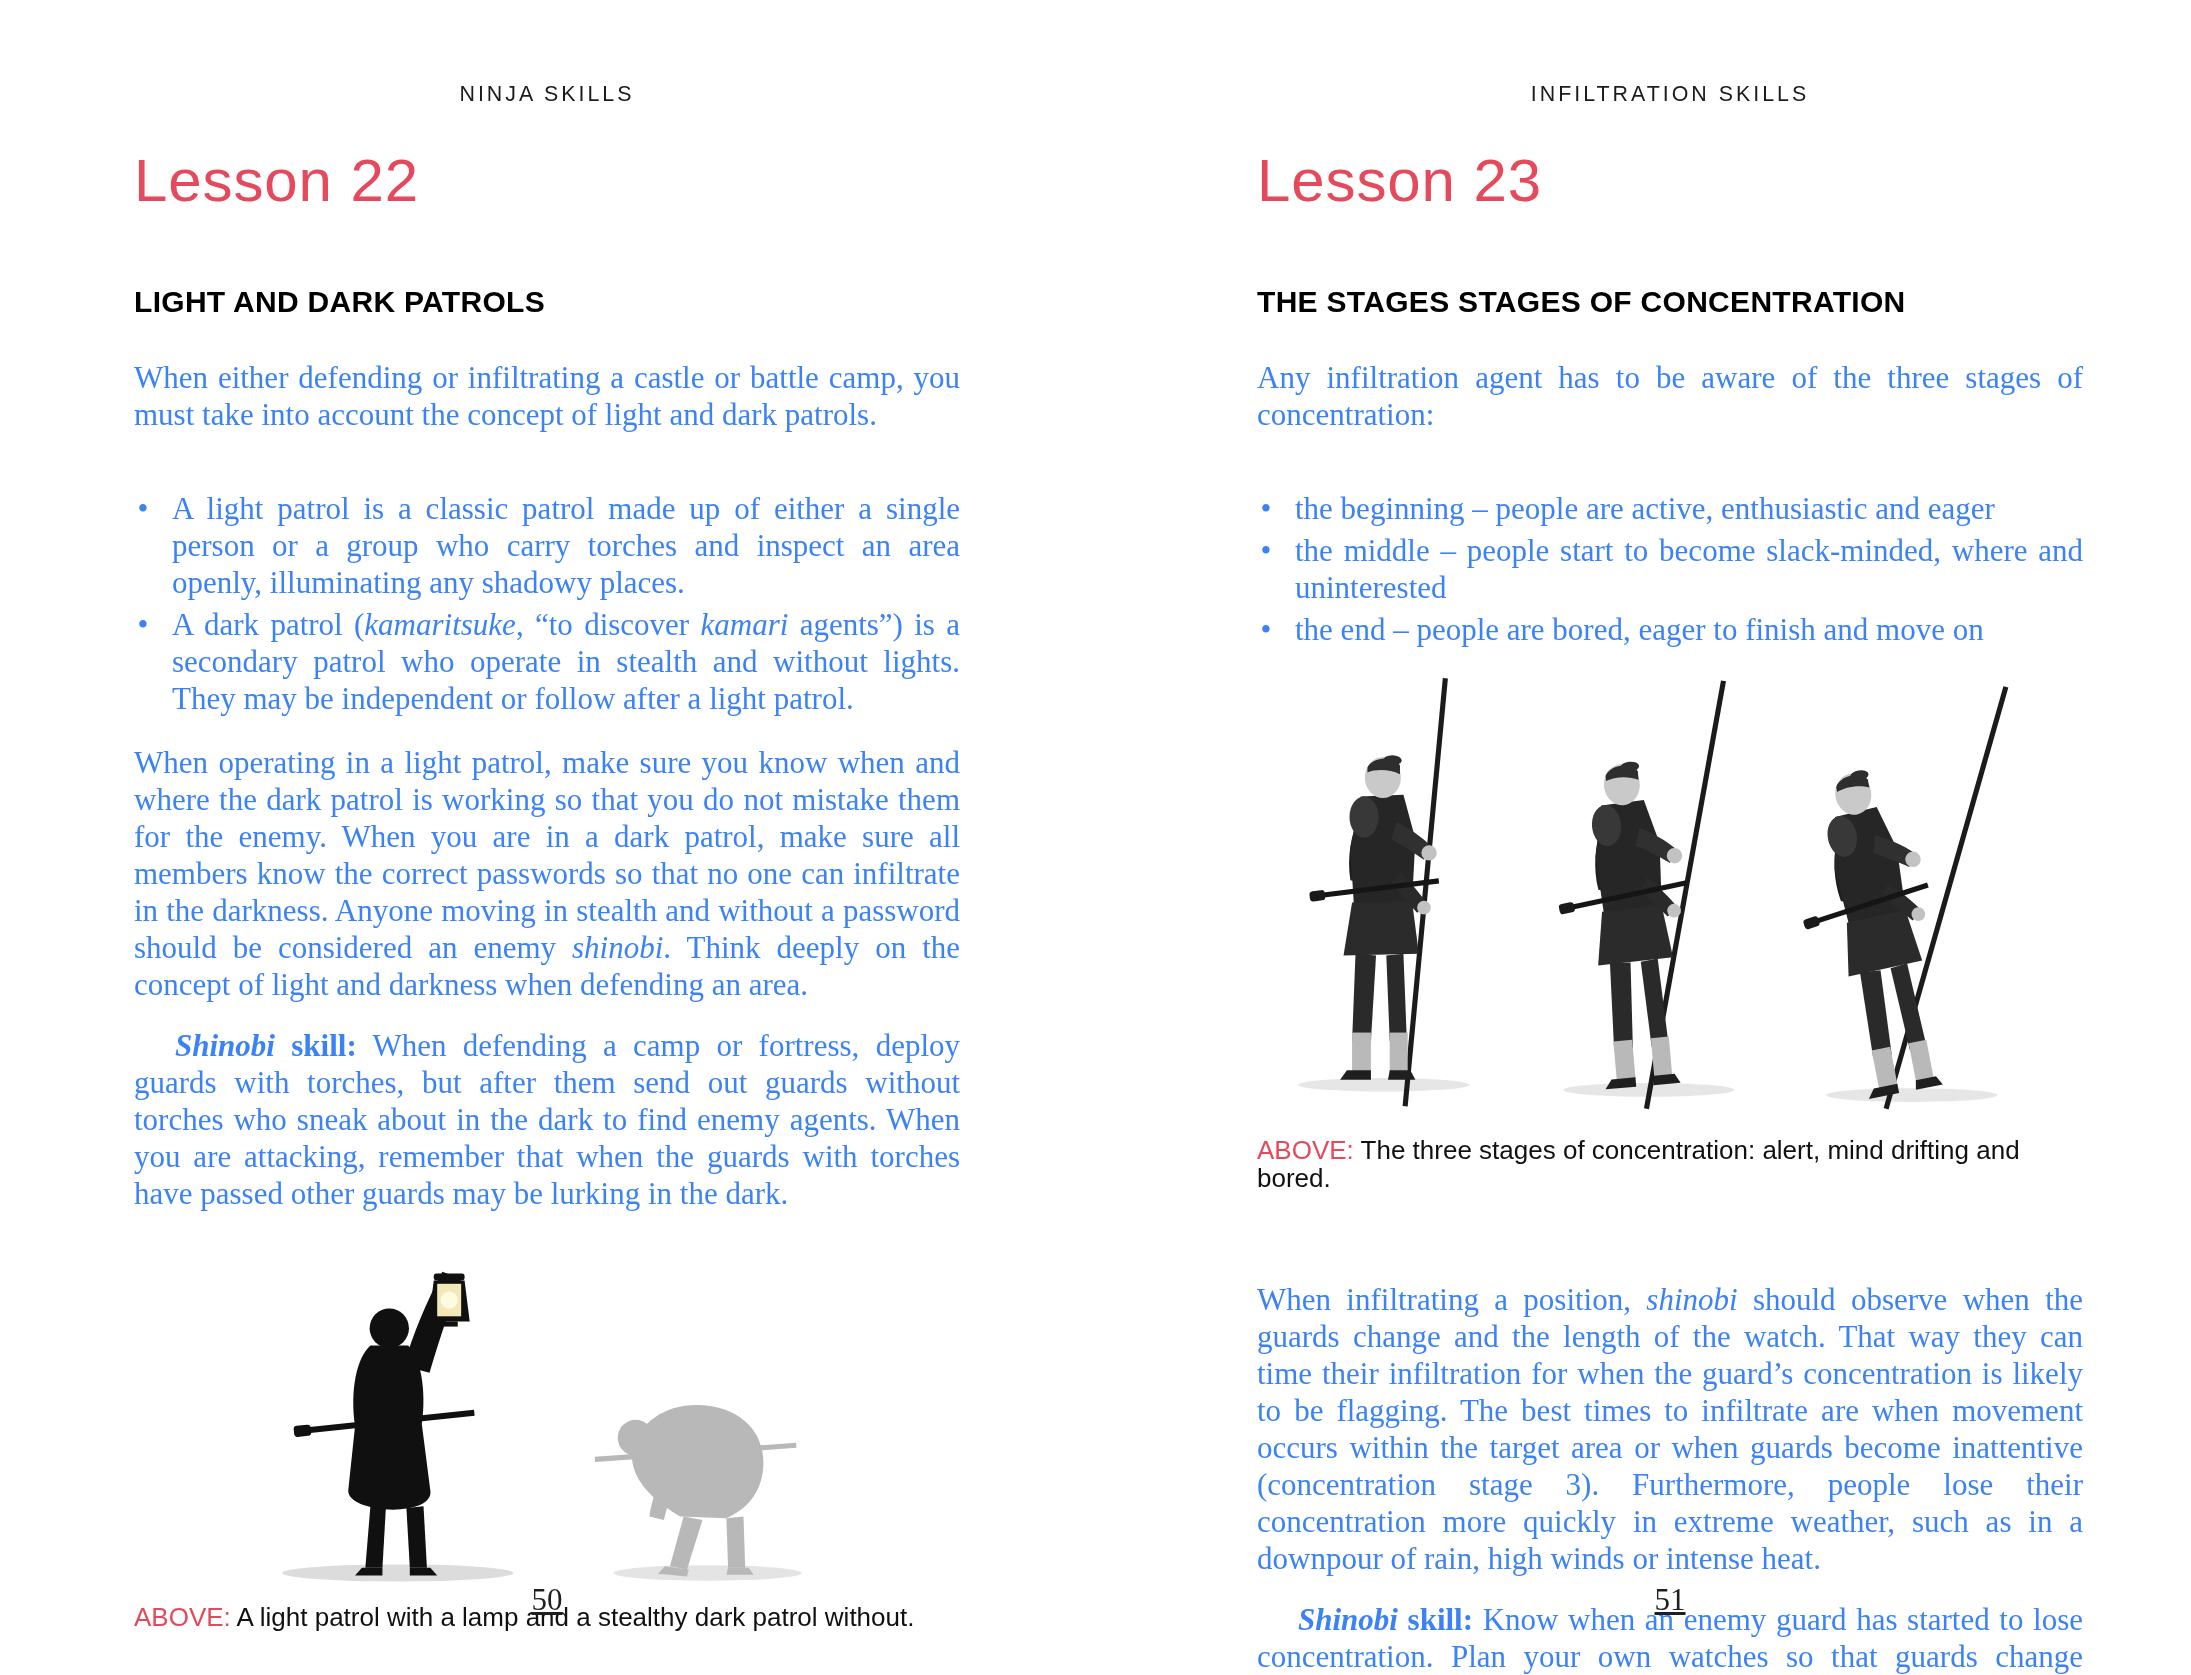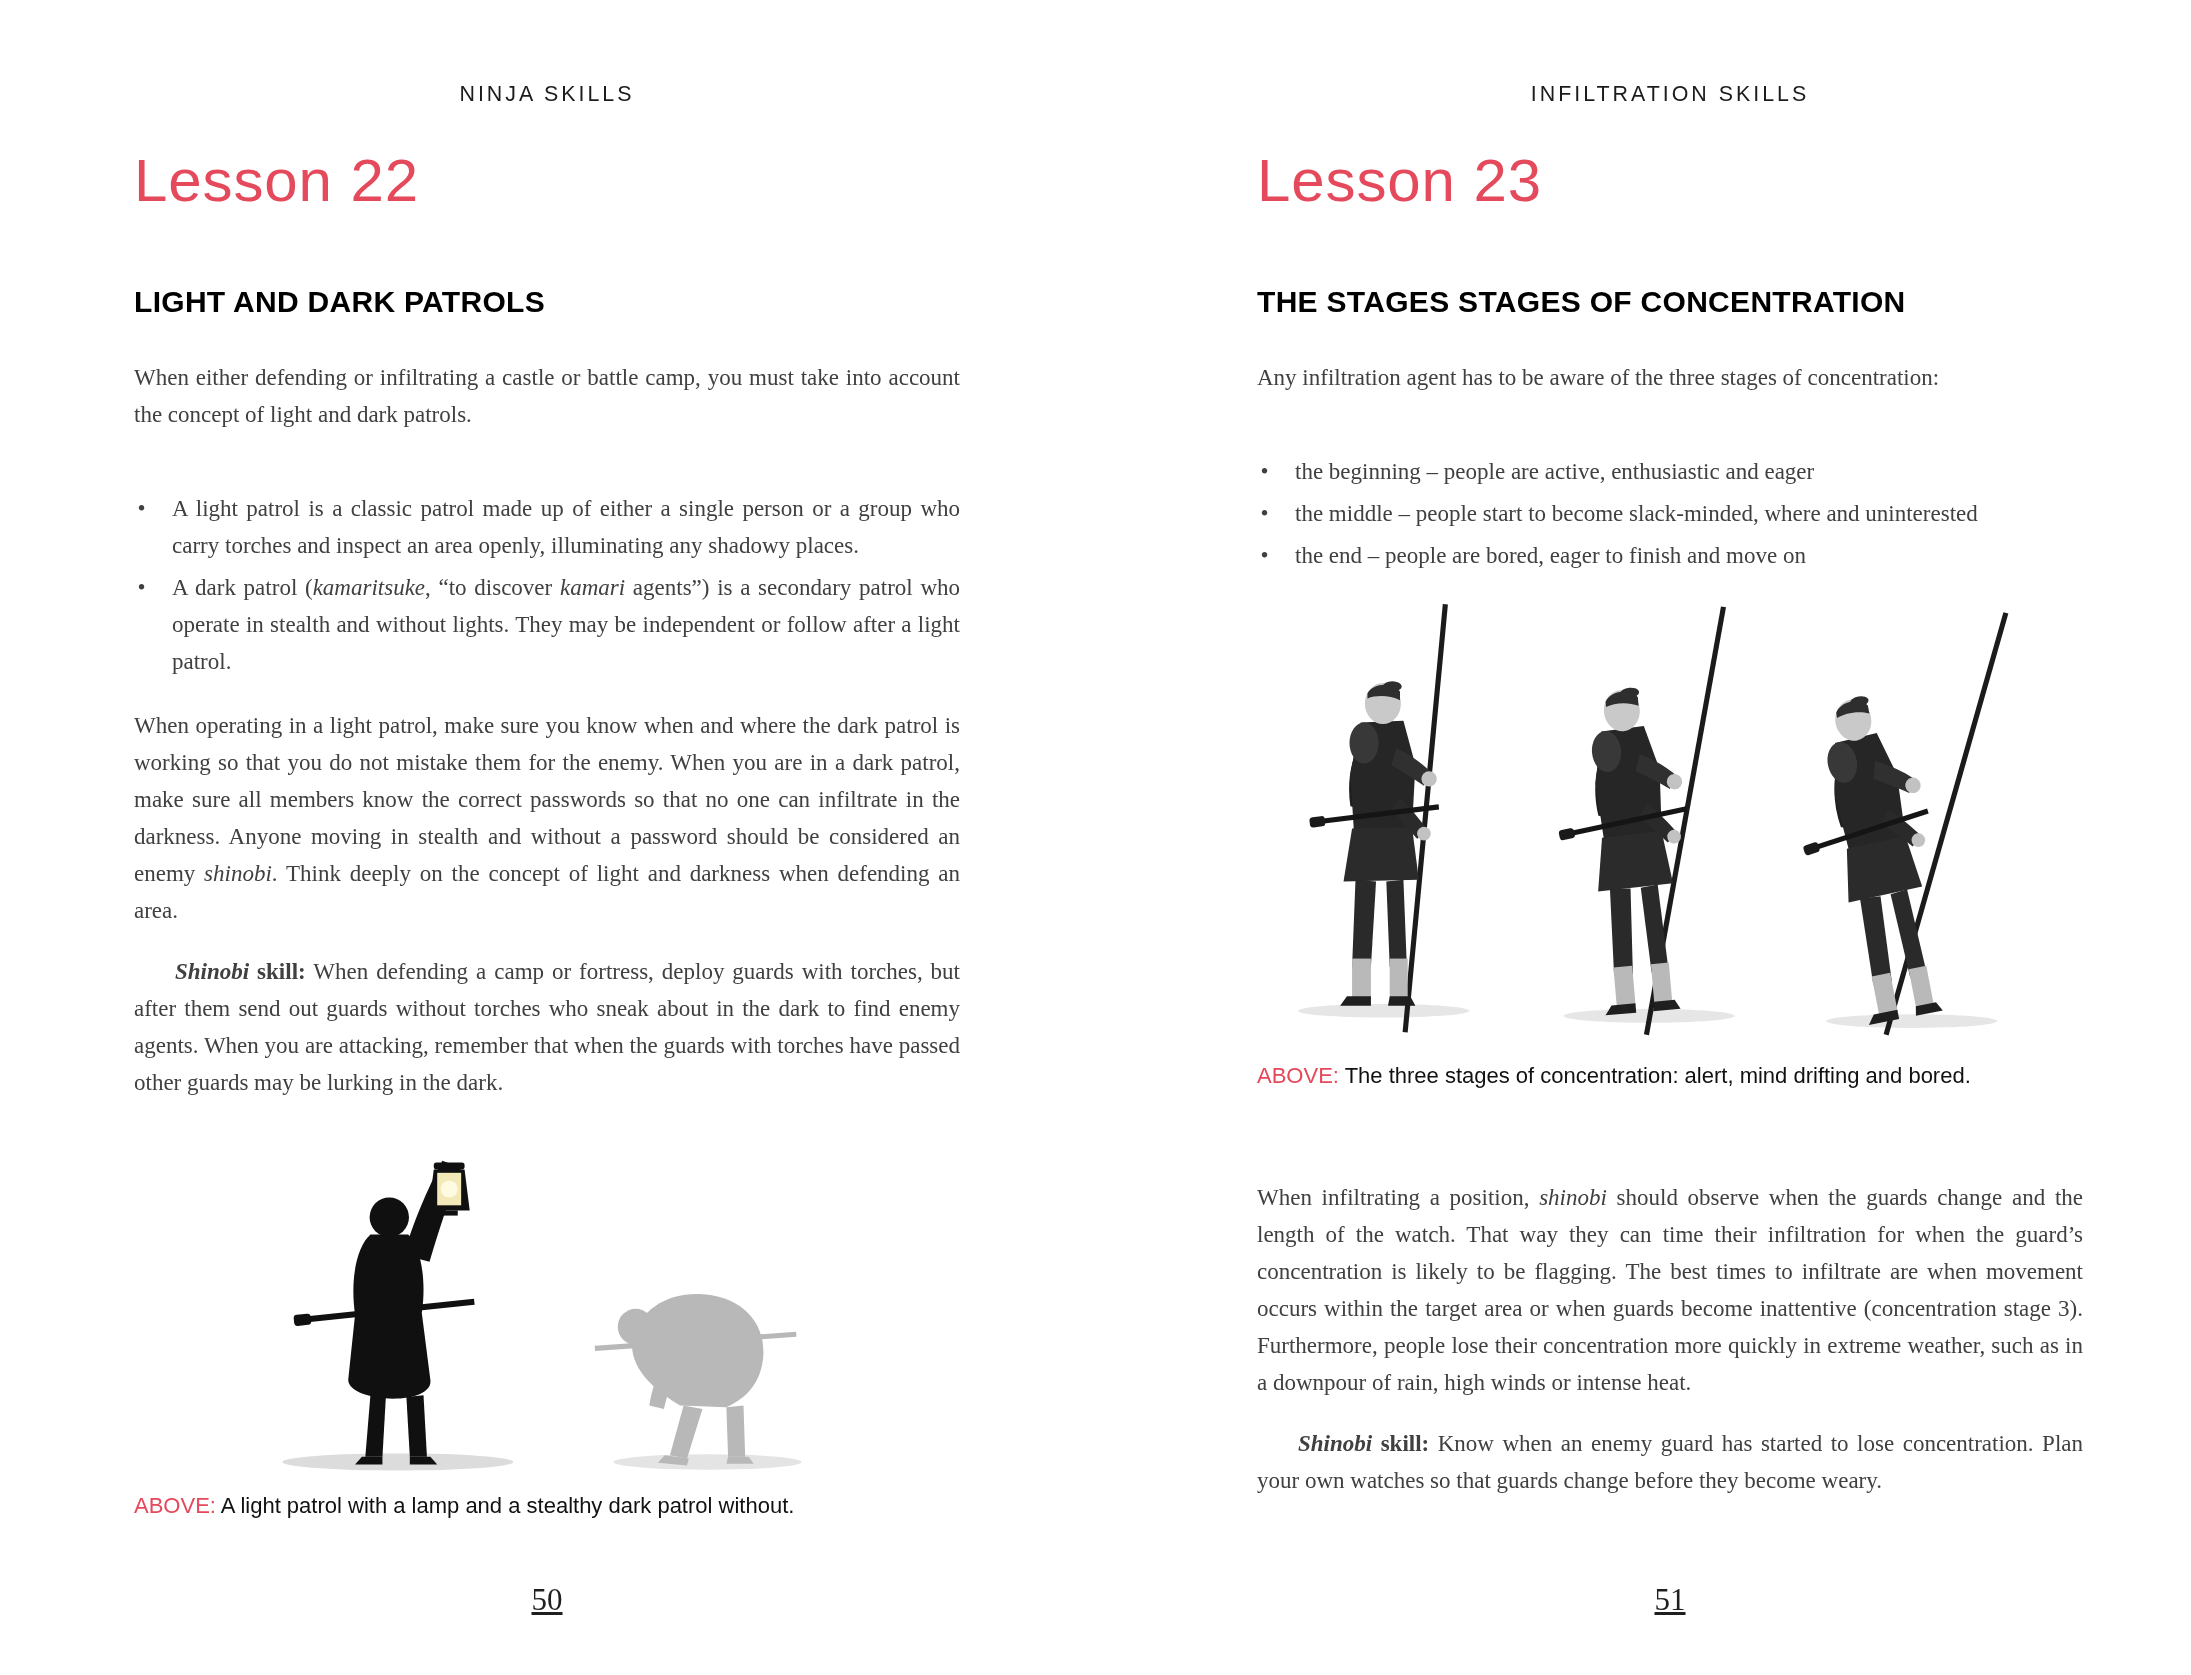--- a/index.html
+++ b/index.html
@@ -24,35 +24,35 @@
     font-family:"Liberation Sans","DejaVu Sans",sans-serif;
     font-weight:400; font-size:60px; line-height:62px;
     color:var(--accent,#e5495c); letter-spacing:0.9px;
   }
   .section-heading {
     margin-top:72px;
     font-family:"Liberation Sans","DejaVu Sans",sans-serif;
     font-weight:700; font-size:30px; line-height:36px; color:#000; letter-spacing:0.3px;
   }
   .body-text {
-    font-size:23px; line-height:37px; text-align:justify; color:#404040;
+    font-size:31px; line-height:37px; text-align:justify; color:#3b82f6;
   }
   .intro { margin-top:39px; }
   .bullets { margin-top:57px; list-style:none; }
   .bullets li { position:relative; padding-left:38px; margin-bottom:5.1px; }
   .bullets li::before { content:"\2022"; position:absolute; left:3.4px; top:0; }
   .para-main { margin-top:27px; }
   .skill-para { margin-top:24px; text-indent:41px; }
   .skill-para strong em { font-style:italic; }
   .figure-left { margin-top:15.4px; margin-left:26px; width:770px; height:360px; display:block; }
   .figure-right { margin-top:26px; width:826px; height:445px; display:block; }
   .caption {
     margin-top:15.4px;
     font-family:"Liberation Sans","DejaVu Sans",sans-serif;
-    font-size:22px; line-height:28px; color:#111;
+    font-size:26px; line-height:28px; color:#111;
   }
   .page--right .caption { margin-top:17px; }
   .caption .cap-label { color:var(--accent,#e5495c); }
   .page--right .para-main { margin-top:89px; }
   .page--right .skill-para { }
   .page-number {
     position:absolute; top:1582px; left:0; width:100%;
     text-align:center; font-size:31px; color:#1f1f1f;text-decoration:underline;
   }
   em { font-style:italic; }

